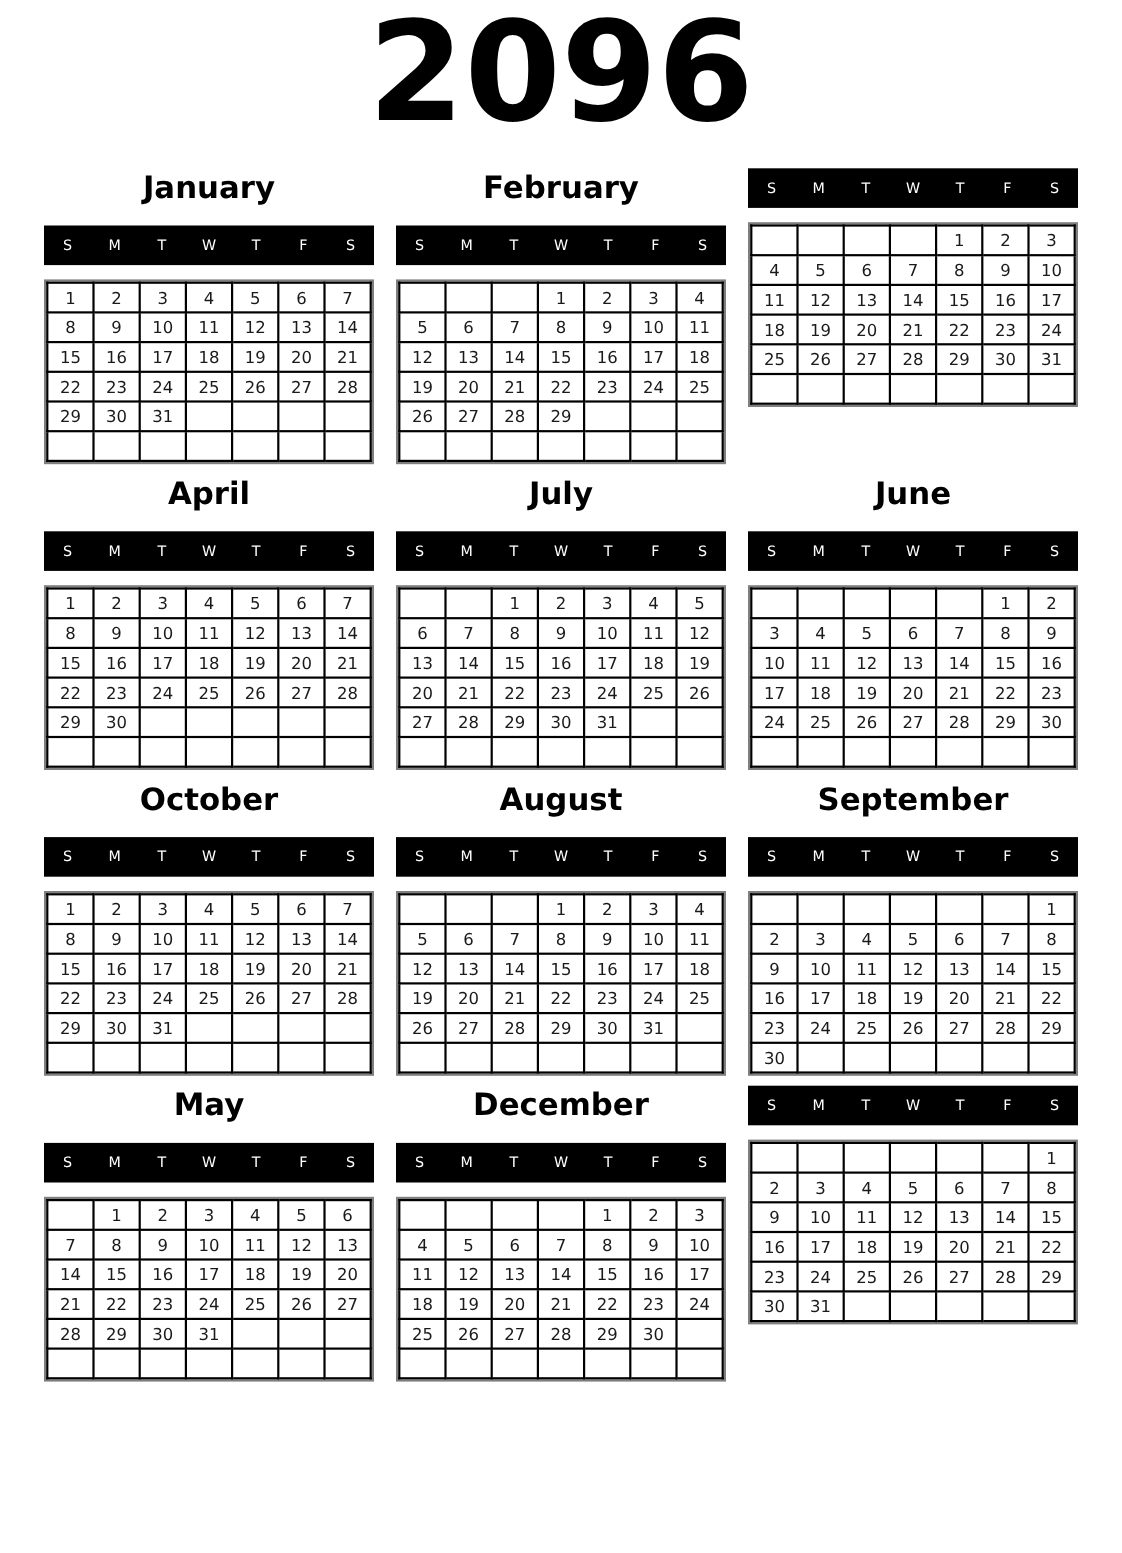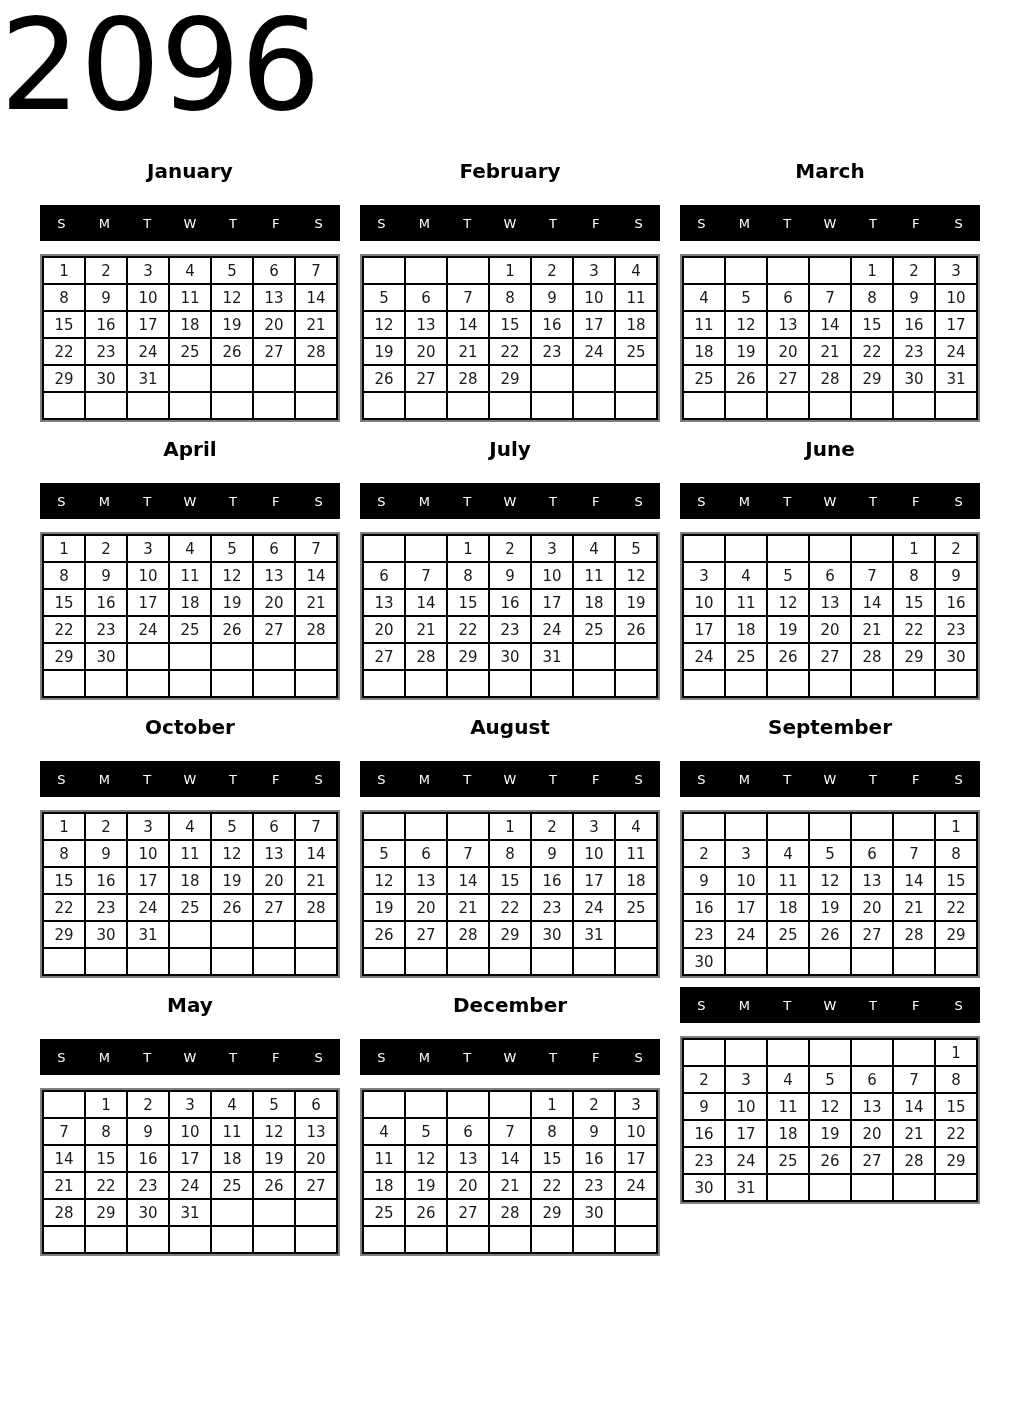--- a/index.html
+++ b/index.html
@@ -10,42 +10,42 @@
   body {
     width: 1020px;
     height: 1412px;
     font-family: "DejaVu Sans", sans-serif;
     color: #000000;
     overflow: hidden;
   }
   .year-title {
     margin: 0;
     padding-top: 3px;
-    text-align: left;
+    text-align: center;
     font-size: 126px;
-    font-weight: normal;
+    font-weight: bold;
     line-height: 1;
     height: 126px;
     color: #000000;
   }
   .months-grid {
     display: grid;
     grid-template-columns: repeat(3, 300px);
     grid-auto-rows: 278px;
     column-gap: 20px;
     padding: 16px 40px 0 40px;
   }
   .month {
     height: 278px;
   }
   .month-title {
     height: 52px;
     line-height: 52px;
     text-align: center;
-    font-size: 20px;
+    font-size: 28px;
     font-weight: bold;
     color: #000000;
   }
   .weekday-header {
     margin-top: 8px;
     height: 36px;
     background: #000000;
     color: #ffffff;
     display: grid;
     grid-template-columns: repeat(7, 1fr);
@@ -220,21 +220,20 @@
                 <td></td>
                 <td></td>
                 <td></td>
               </tr>
             </tbody>
       </table>
     </div>
   </div>
 
   <div class="month">
-    <div class="month-title">March</div>
     <div class="weekday-header">
           <span>S</span>
           <span>M</span>
           <span>T</span>
           <span>W</span>
           <span>T</span>
           <span>F</span>
           <span>S</span>
         </div>
     <div class="grid-wrap">

